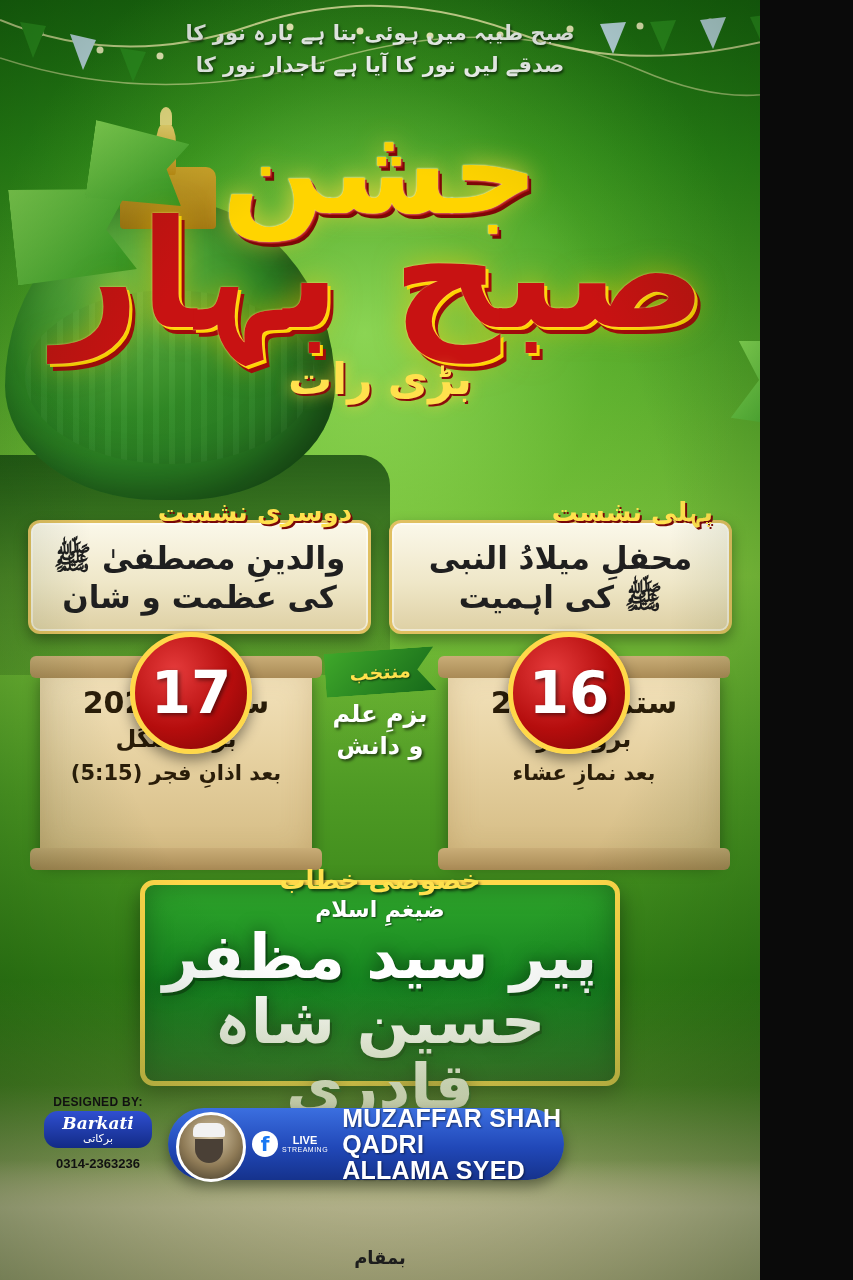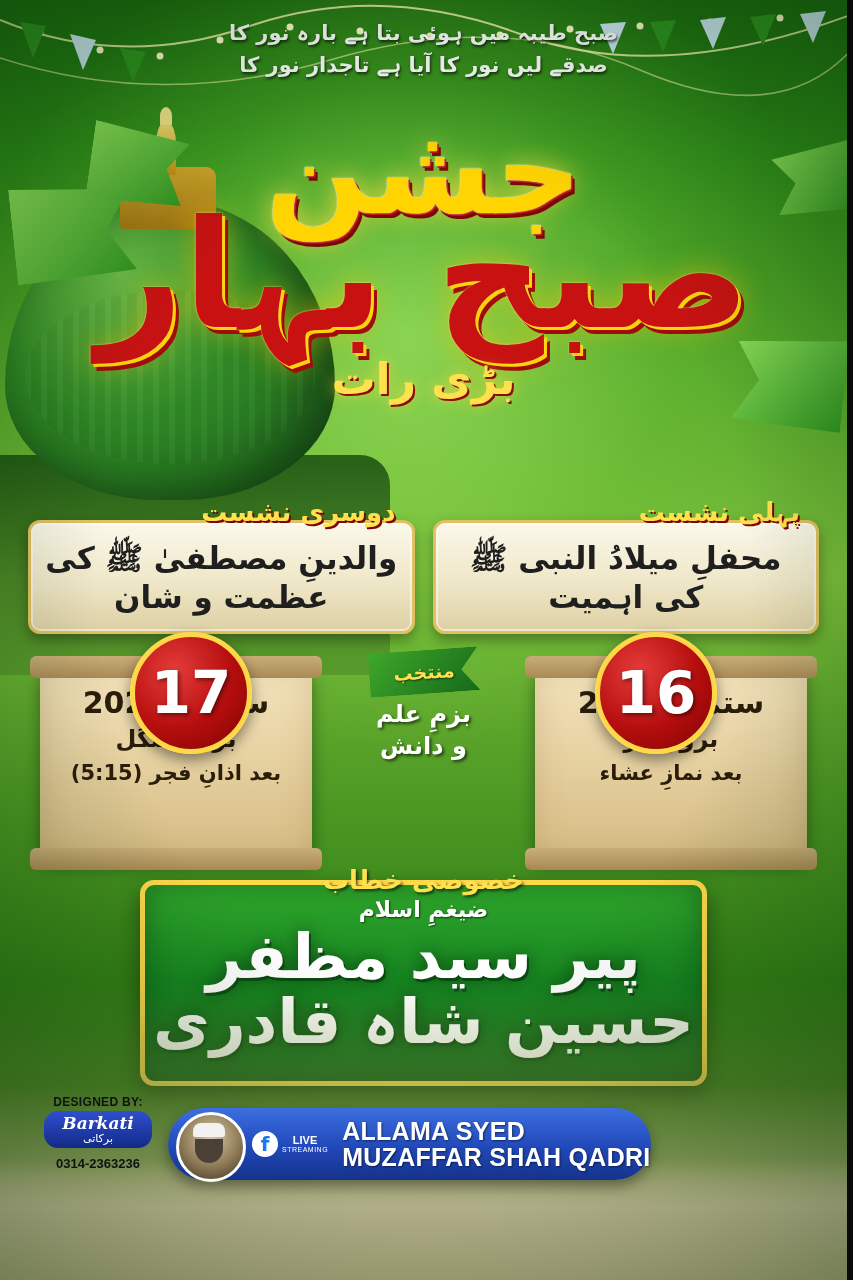--- a/index.html
+++ b/index.html
@@ -5,21 +5,21 @@
   html, body {
     margin: 0;
     padding: 0;
     background: #0a0a0a;
   }
   body {
     font-family: "Liberation Sans", sans-serif;
   }
   .poster {
     position: relative;
-    width: 847px;
+    width: 760px;
     height: 1280px;
     overflow: hidden;
     background: radial-gradient(ellipse at 50% 30%, #9ed44a 0%, #5ea52a 35%, #2e7d14 62%, #1d5c0c 100%);
   }
 
   
   .bg-sky {
     position: absolute;
     inset: 0;
     background:
@@ -642,21 +642,22 @@
       <div class="beard"></div>
     </div>
     <div class="fb-badge">
       <div class="fb-circle">f</div>
       <div class="fb-live">
         <span>LIVE</span>
         <small>STREAMING</small>
       </div>
     </div>
     <div class="live-name">
+      <div>MUZAFFAR SHAH QADRI</div>
       <div>ALLAMA SYED</div>
-      <div>MUZAFFAR SHAH QADRI</div>
     </div>
   </div>
 
   <div class="venue">
+    <div class="venue-mark">بمقام</div>
   </div>
 
 </div>
 
 </body></html>

